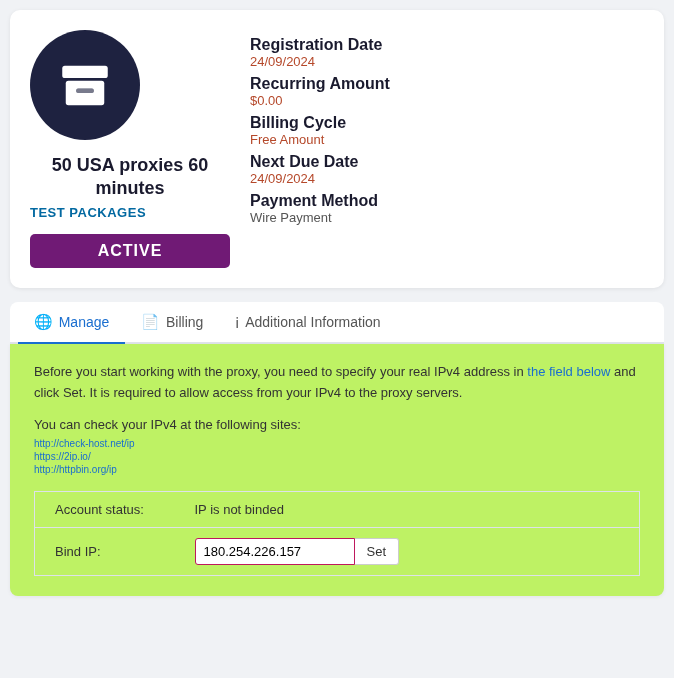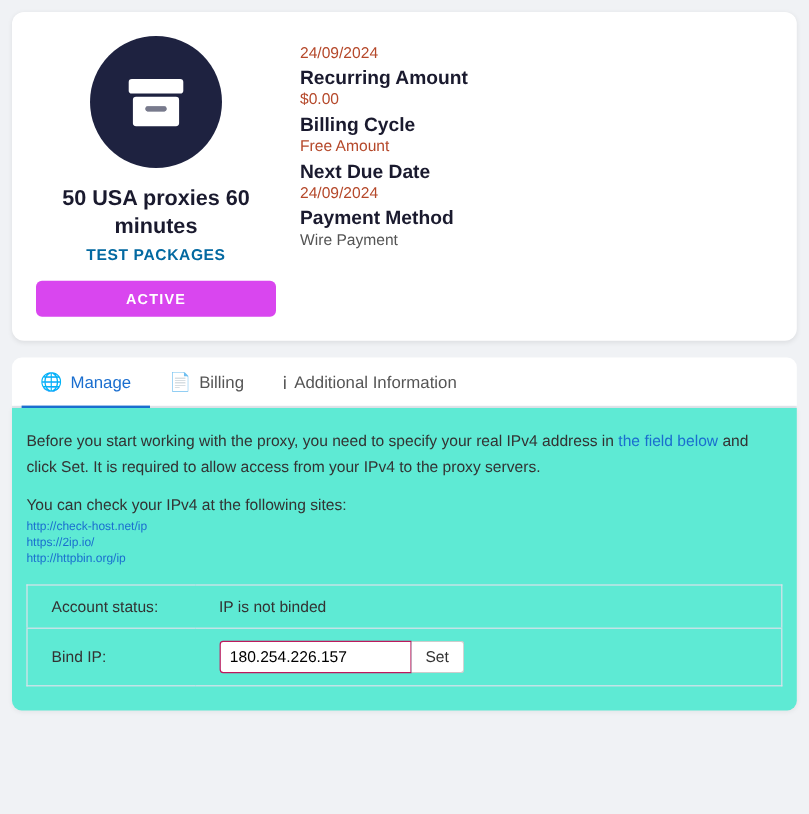--- a/index.html
+++ b/index.html
@@ -17,21 +17,21 @@
       padding: 20px;
       display: flex;
       gap: 20px;
       margin-bottom: 14px;
       box-shadow: 0 1px 4px rgba(0,0,0,0.08);
     }
 
     .product-left {
       display: flex;
       flex-direction: column;
-      align-items: center;
+      align-items: flex-start;
       width: 200px;
       flex-shrink: 0;
     }
 
     .product-icon-circle {
       background: #1e2240;
       border-radius: 50%;
       width: 110px;
       height: 110px;
       display: flex;
@@ -58,23 +58,23 @@
     .product-subtitle {
       font-size: 13px;
       font-weight: bold;
       text-align: center;
       color: #0369a1;
       letter-spacing: 0.5px;
       margin-bottom: 14px;
     }
 
     .active-badge {
-      background: #d946ef;
+      background: #701a75;
       color: #fff;
-      font-size: 12px;
+      font-size: 16px;
       font-weight: bold;
       letter-spacing: 1px;
       padding: 8px 0;
       text-align: center;
       border-radius: 5px;
       width: 200px;
     }
 
     .product-right {
       flex: 1;
@@ -137,23 +137,23 @@
       border-bottom: 2px solid #1a6ecf;
       font-weight: 500;
     }
 
     .tab-icon {
       font-size: 15px;
     }
 
     
     .content-area {
-      background: #5eead4;
+      background: #bef264;
       border-radius: 0 0 8px 8px;
-      padding: 18px 12px 20px;
+      padding: 18px 24px 20px;
       box-shadow: 0 1px 4px rgba(0,0,0,0.06);
     }
 
     .info-text {
       font-size: 13px;
       color: #333;
       line-height: 1.6;
       margin-bottom: 14px;
     }
 
@@ -240,20 +240,21 @@
         <rect x="22" y="36" width="20" height="5" rx="2" fill="rgba(255,255,255,0.4)"></rect>
       </svg>
     </div>
     <div class="product-title">50 USA proxies 60 minutes</div>
     <div class="product-subtitle">TEST PACKAGES</div>
     <div class="active-badge">ACTIVE</div>
   </div>
 
   <div class="product-right">
     <div class="info-row">
+      <span class="info-label">Registration Date</span>
       <span class="info-value">24/09/2024</span>
     </div>
     <div class="info-row">
       <span class="info-label">Recurring Amount</span>
       <span class="info-value">$0.00</span>
     </div>
     <div class="info-row">
       <span class="info-label">Billing Cycle</span>
       <span class="info-value">Free Amount</span>
     </div>

